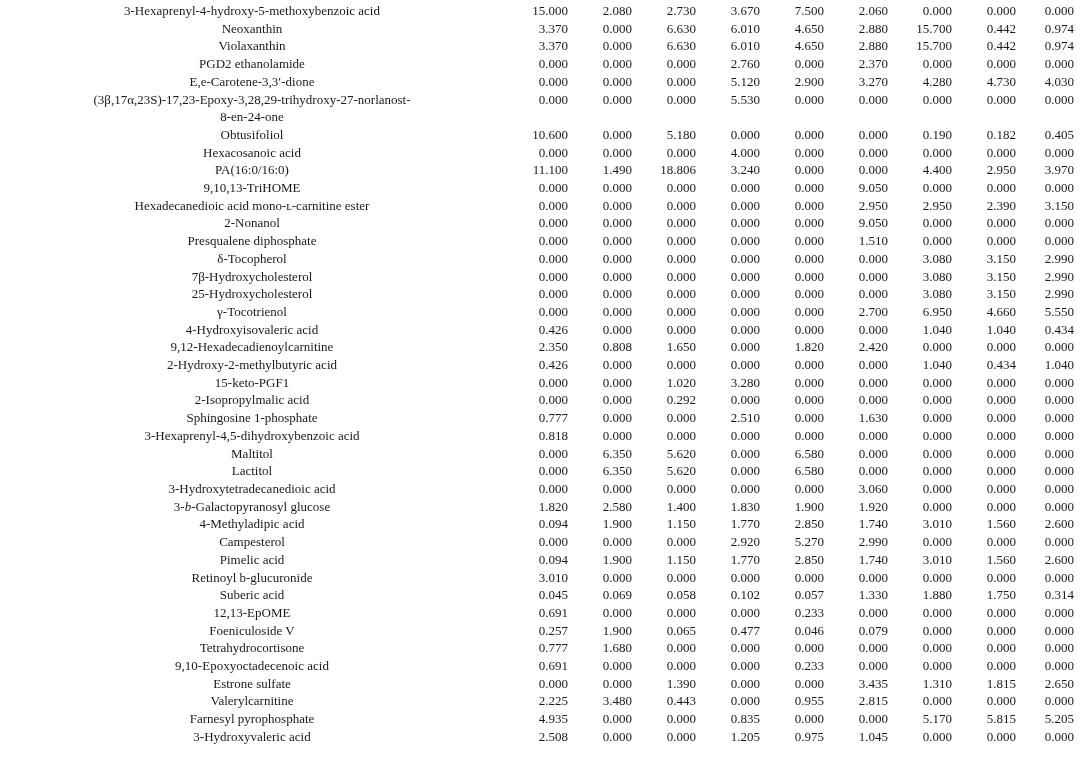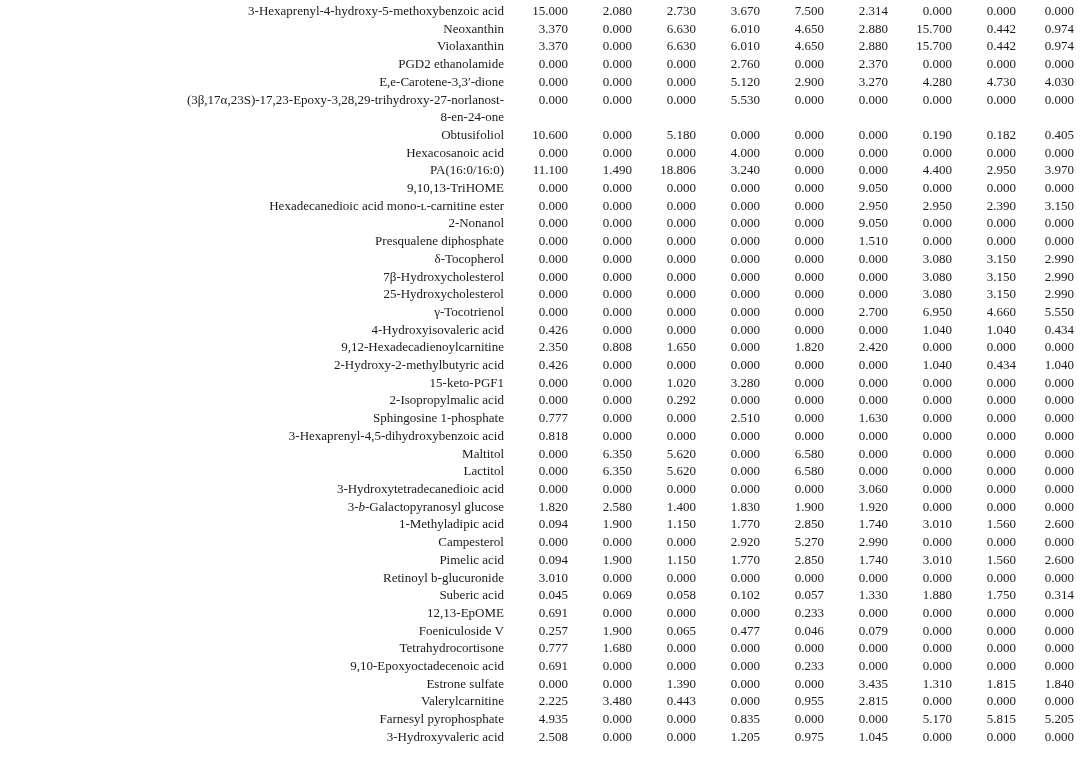--- a/index.html
+++ b/index.html
@@ -27,21 +27,21 @@
   table.compound-table td {
     padding: 0;
     font-size: 13px;
     line-height: 17.7px;
     vertical-align: top;
     white-space: nowrap;
     overflow: visible;
   }
   td.name-cell {
     padding-left: 108px;
-    text-align: right;
+    text-align: center;
   }
   td.value-cell {
     text-align: right;
   }
   td.value-cell.last {
     padding-right: 6px;
   }
 </style>
 </head>
 <body>
@@ -61,21 +61,21 @@
         <col style="width:64px">
     </colgroup>
     <tbody id="table-body">
   <tr>
     <td class="name-cell">3-Hexaprenyl-4-hydroxy-5-methoxybenzoic acid</td>
     <td class="value-cell">15.000</td>
     <td class="value-cell">2.080</td>
     <td class="value-cell">2.730</td>
     <td class="value-cell">3.670</td>
     <td class="value-cell">7.500</td>
-    <td class="value-cell">2.314</td>
+    <td class="value-cell">2.060</td>
     <td class="value-cell">0.000</td>
     <td class="value-cell">0.000</td>
     <td class="value-cell last">0.000</td>
   </tr>
 
   <tr>
     <td class="name-cell">Neoxanthin</td>
     <td class="value-cell">3.370</td>
     <td class="value-cell">0.000</td>
     <td class="value-cell">6.630</td>
@@ -419,21 +419,21 @@
     <td class="value-cell">1.400</td>
     <td class="value-cell">1.830</td>
     <td class="value-cell">1.900</td>
     <td class="value-cell">1.920</td>
     <td class="value-cell">0.000</td>
     <td class="value-cell">0.000</td>
     <td class="value-cell last">0.000</td>
   </tr>
 
   <tr>
-    <td class="name-cell">1-Methyladipic acid</td>
+    <td class="name-cell">4-Methyladipic acid</td>
     <td class="value-cell">0.094</td>
     <td class="value-cell">1.900</td>
     <td class="value-cell">1.150</td>
     <td class="value-cell">1.770</td>
     <td class="value-cell">2.850</td>
     <td class="value-cell">1.740</td>
     <td class="value-cell">3.010</td>
     <td class="value-cell">1.560</td>
     <td class="value-cell last">2.600</td>
   </tr>
@@ -546,21 +546,21 @@
   <tr>
     <td class="name-cell">Estrone sulfate</td>
     <td class="value-cell">0.000</td>
     <td class="value-cell">0.000</td>
     <td class="value-cell">1.390</td>
     <td class="value-cell">0.000</td>
     <td class="value-cell">0.000</td>
     <td class="value-cell">3.435</td>
     <td class="value-cell">1.310</td>
     <td class="value-cell">1.815</td>
-    <td class="value-cell last">1.840</td>
+    <td class="value-cell last">2.650</td>
   </tr>
 
   <tr>
     <td class="name-cell">Valerylcarnitine</td>
     <td class="value-cell">2.225</td>
     <td class="value-cell">3.480</td>
     <td class="value-cell">0.443</td>
     <td class="value-cell">0.000</td>
     <td class="value-cell">0.955</td>
     <td class="value-cell">2.815</td>

